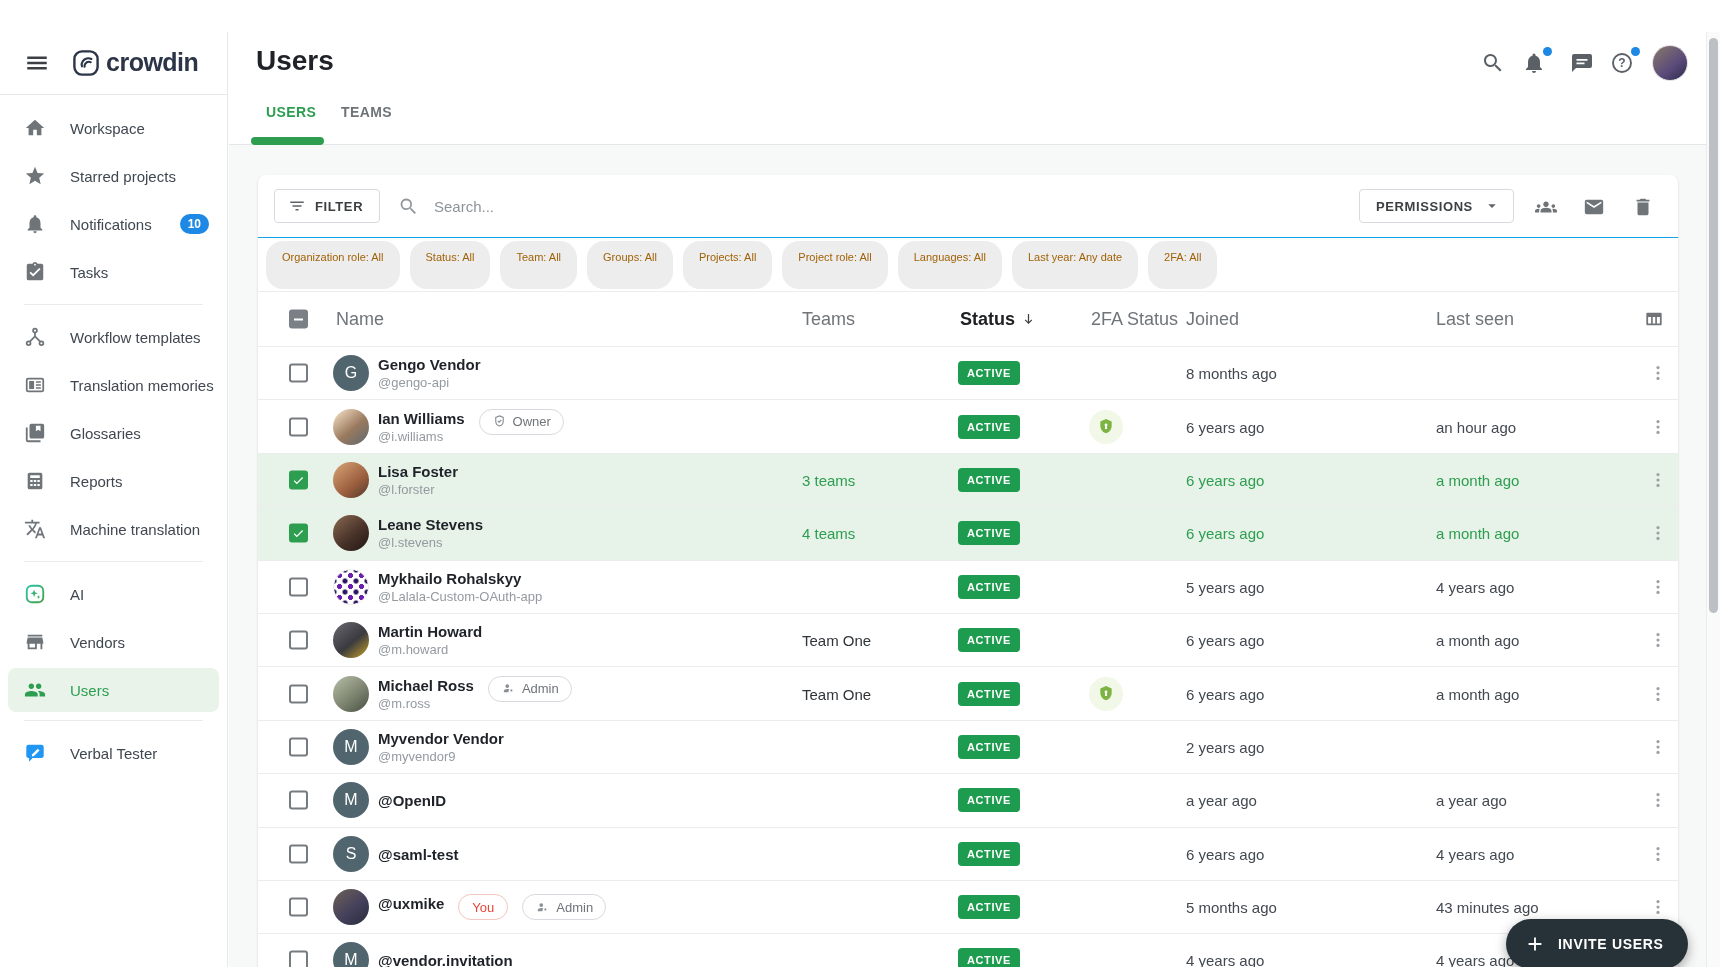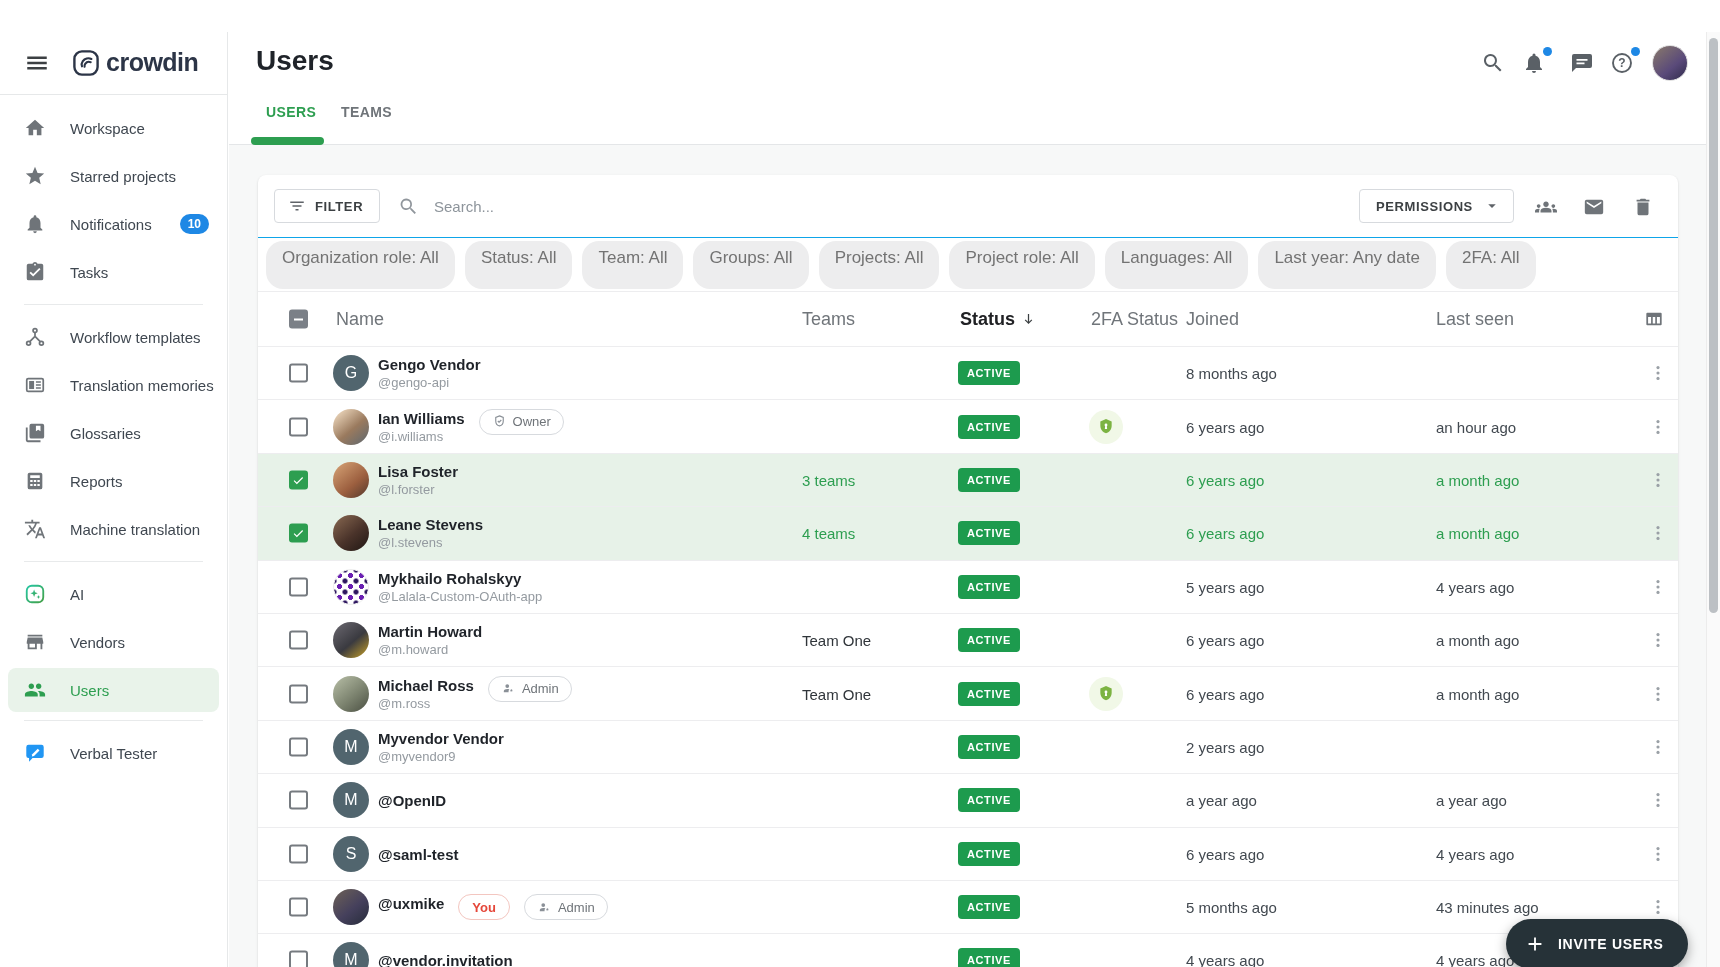--- a/index.html
+++ b/index.html
@@ -48,22 +48,22 @@
   .search-ic{position:absolute;left:140px;top:21px;width:21px;height:21px;color:#90969c;}
   .search-input{position:absolute;left:174px;top:15px;width:620px;height:32px;border:none;outline:none;
                 font-size:15px;color:#202124;font-family:"Liberation Sans",sans-serif;background:transparent;}
   .search-input::placeholder{color:#8d949b;}
   .perm-btn{position:absolute;left:1101px;top:14px;padding:0 12px 0 16px;gap:10px;}
   .perm-btn .caret{width:18px;height:18px;color:#5f6368;}
   .tool-ic{position:absolute;top:21px;width:22px;height:22px;color:#6f7479;cursor:pointer;}
 
   .chips{position:absolute;left:0;top:63px;right:0;height:54px;display:flex;align-items:center;gap:10px;
          padding:0 8px;border-bottom:1px solid #ededef;}
-  .chip{height:48px;line-height:33px;padding:0 16px;border-radius:17px;background:#ededee;color:#737373;
-        font-size:17px;cursor:pointer;white-space:nowrap;}
+  .chip{height:48px;line-height:33px;padding:0 16px;border-radius:17px;background:#ededee;color:#a16207;
+        font-size:11px;cursor:pointer;white-space:nowrap;}
 
   
   .thead{position:absolute;left:0;top:117px;right:0;height:55px;border-bottom:1px solid #ededef;font-size:18px;color:#70757a;}
   .th{position:absolute;top:50%;transform:translateY(-50%);cursor:pointer;}
   .th.sorted{color:#202124;font-weight:600;display:flex;align-items:center;gap:6px;}
   .th.sorted .ic{width:15px;height:15px;color:#3c4043;}
   .cb{position:absolute;left:31px;top:50%;transform:translateY(-50%);width:19px;height:19px;border-radius:3px;
       border:2px solid #767b80;background:#fff;cursor:pointer;}
   .cb.indet{background:#7b8087;border-color:#7b8087;}
   .cb.indet::after{content:"";position:absolute;left:3px;top:6.5px;width:9px;height:2px;background:#fff;}
@@ -75,21 +75,21 @@
   .row{position:relative;height:53.4px;border-bottom:1px solid #ededef;background:#fff;}
   .row.selected{background:var(--selbg,#e7f2e8);}
   .avatar{position:absolute;left:75px;top:50%;transform:translateY(-50%);width:36px;height:36px;border-radius:50%;}
   .avatar.letter{display:flex;align-items:center;justify-content:center;background:#51656e;color:#fff;font-size:16px;}
   .namecell{position:absolute;left:120px;top:50%;transform:translateY(-50%);display:flex;align-items:flex-start;gap:14px;}
   .nm{font-size:15px;font-weight:600;color:#1f2329;cursor:pointer;line-height:19px;}
   .hd{font-size:13px;color:#949aa0;line-height:17px;}
   .rchip{display:inline-flex;align-items:center;gap:6px;height:26px;padding:0 12px;border:1px solid #d7dade;
          border-radius:14px;font-size:13px;color:#6f7479;background:#fff;}
   .rchip .ic{width:15px;height:15px;color:#8a9097;}
-  .rchip.you{color:var(--red,#e5473a);border-color:#f3c6c0;font-weight:700;padding:12px 13px;}
+  .rchip.you{color:var(--red,#e5473a);border-color:#f3c6c0;font-weight:400;padding:12px 13px;}
   .teams{position:absolute;left:544px;top:50%;transform:translateY(-50%);font-size:15px;}
   .teams.link{color:var(--green,#2d9e50);cursor:pointer;}
   .teams.plain{color:#30353a;}
   .badge{position:absolute;left:700px;top:50%;transform:translateY(-50%);height:24px;line-height:24px;padding:0 9px;
          border-radius:4px;background:var(--badge,#1d9b4e);color:#fff;font-size:11px;font-weight:700;letter-spacing:.6px;}
   .twofa{position:absolute;left:848px;top:50%;transform:translate(-50%,-50%);}
   .twofa .warn{width:23px;height:21px;color:var(--warn,#c7940e);}
   .twofa .sh-wrap{width:34px;height:34px;border-radius:50%;background:#f1f8e7;display:flex;align-items:center;justify-content:center;}
   .twofa .shield{width:20px;height:20px;color:var(--shield,#7cb342);}
   .joined{position:absolute;left:928px;top:50%;transform:translateY(-50%);font-size:15px;color:#424950;}

